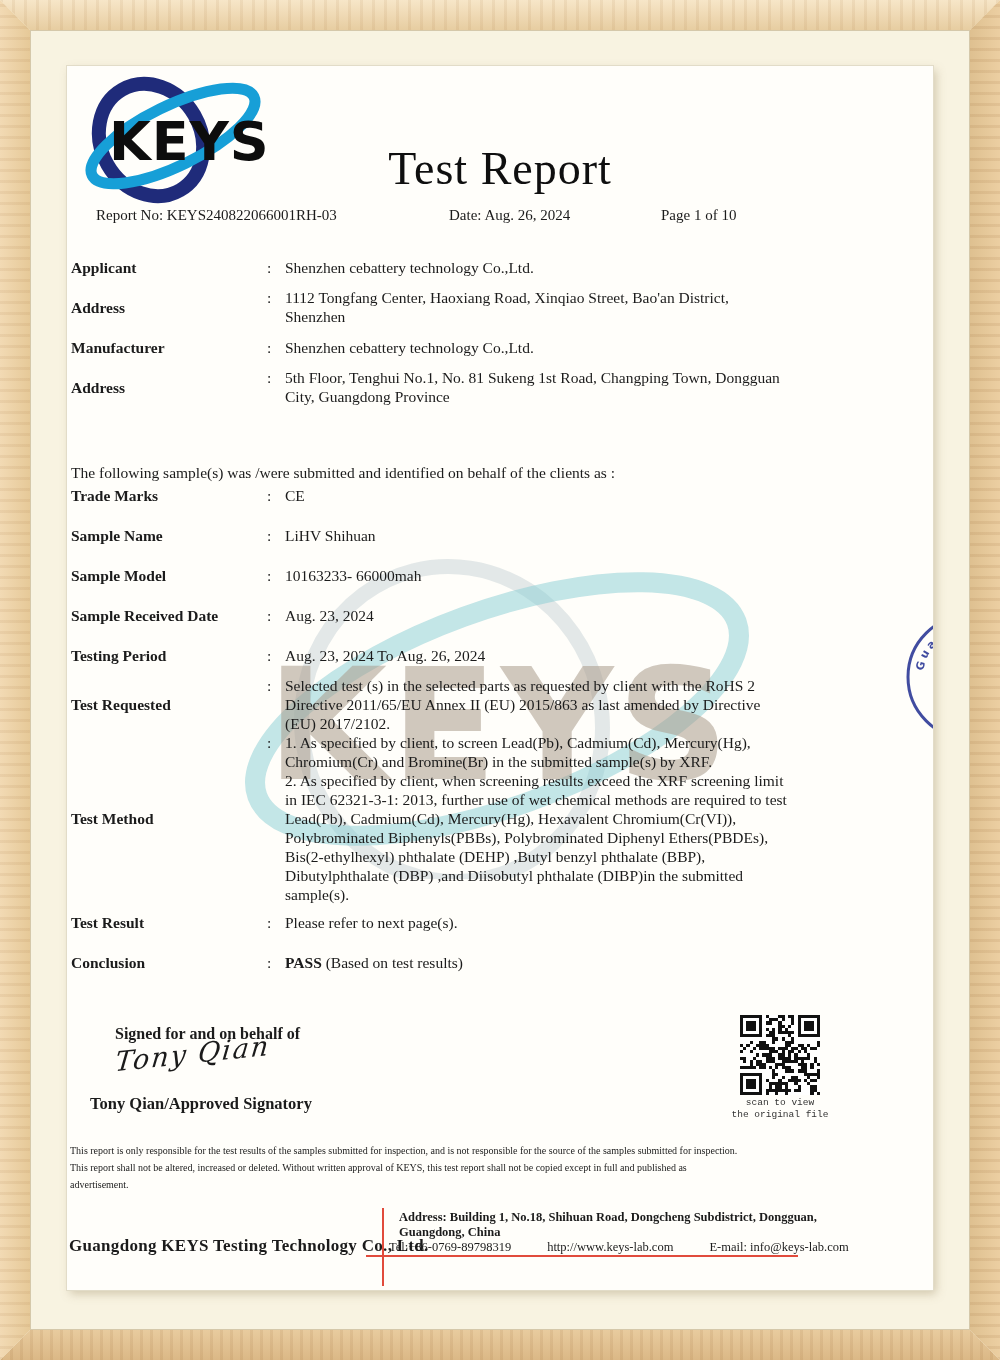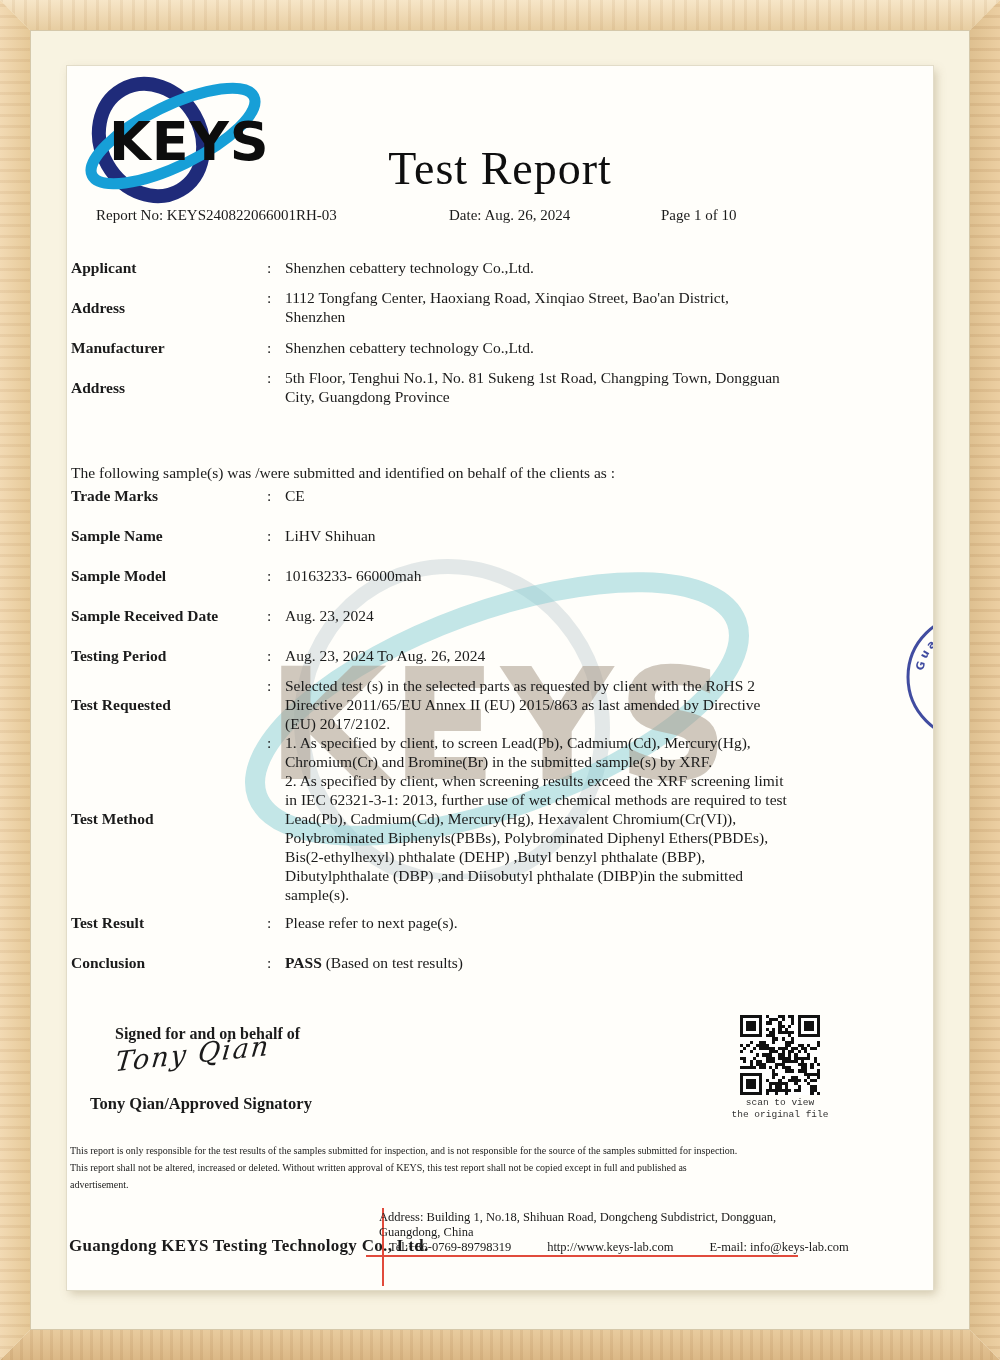--- a/index.html
+++ b/index.html
@@ -53,22 +53,22 @@
   .signatory{position:absolute;left:4px;top:1028px;font-size:16.5px;font-weight:bold;margin-left:19px;}
   .qr{position:absolute;left:673px;top:949px;width:80px;height:80px;}
   .qr-cap{position:absolute;left:633px;top:1031px;width:160px;text-align:center;
           font-family:"Liberation Mono","DejaVu Sans Mono",monospace;font-size:9.5px;
           line-height:12px;color:#333;}
   
   .disclaimer{position:absolute;left:3px;top:1076px;width:862px;font-size:10px;
               line-height:17px;white-space:pre-line;}
   .company{position:absolute;left:2px;top:1170px;font-size:17px;font-weight:bold;
            letter-spacing:.3px;}
-  .faddr{position:absolute;left:312px;top:1144px;font-size:12.5px;line-height:15px;
-         white-space:pre-line;}
+  .faddr{position:absolute;left:332px;top:1144px;font-size:12.5px;line-height:15px;
+         white-space:pre-line;font-weight:bold;}
   .fcontact{position:absolute;left:322px;top:1174px;font-size:12.5px;display:flex;gap:36px;
             white-space:nowrap;}
   .red-v{position:absolute;left:315px;top:1142px;width:2px;height:78px;background:#e14b3c;}
   .red-h{position:absolute;left:299px;top:1189px;width:432px;height:2px;background:#e14b3c;}
   
   .wm{position:absolute;left:130px;top:468px;pointer-events:none;}
   .stamp{position:absolute;left:820px;top:526px;pointer-events:none;}
 </style>
 </head>
 <body>

